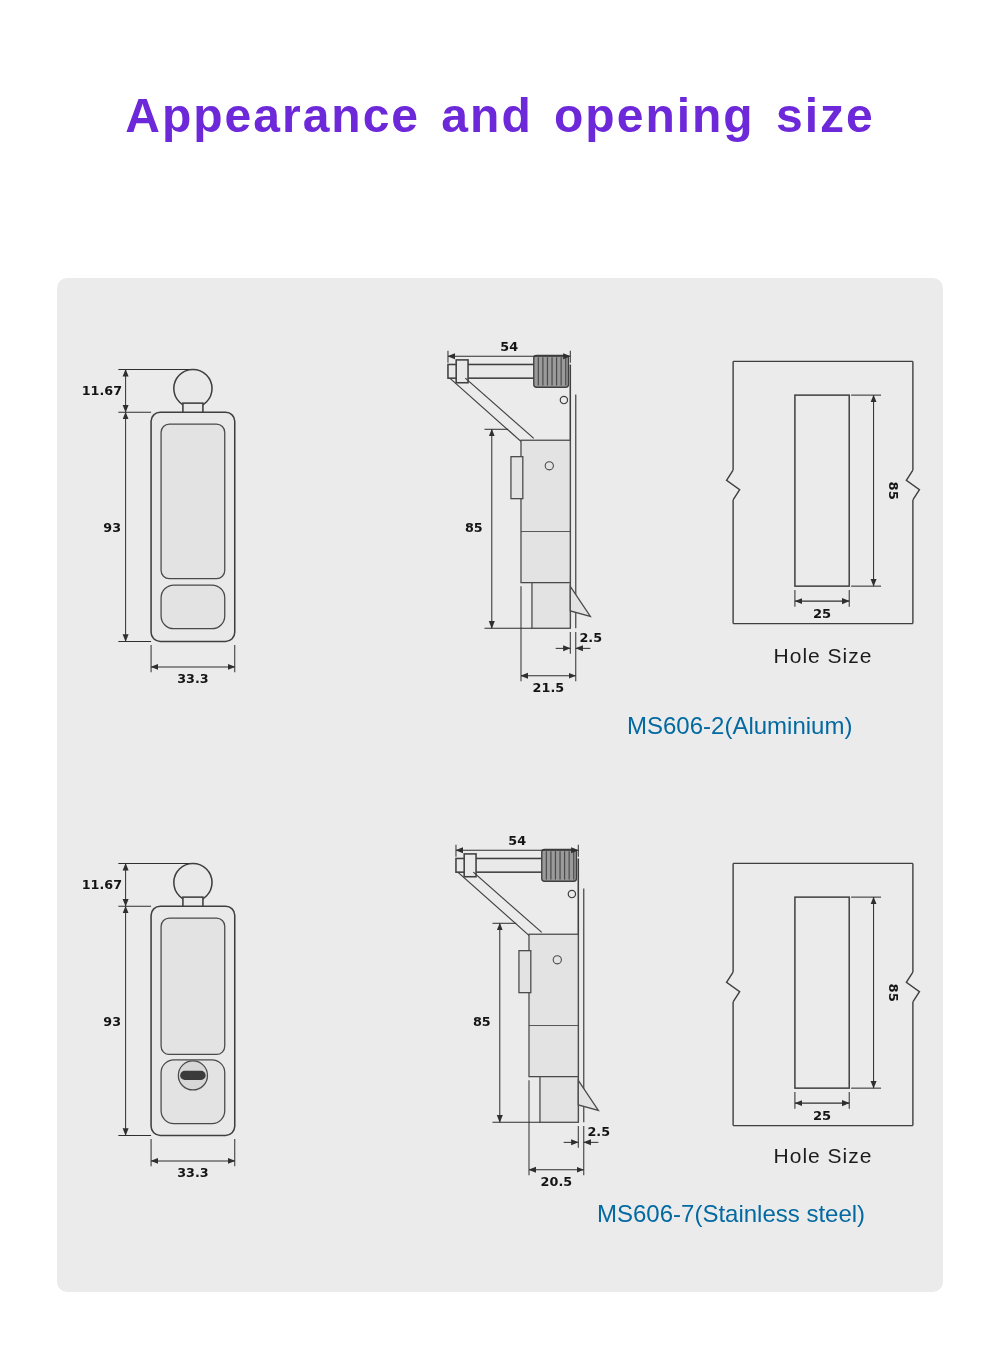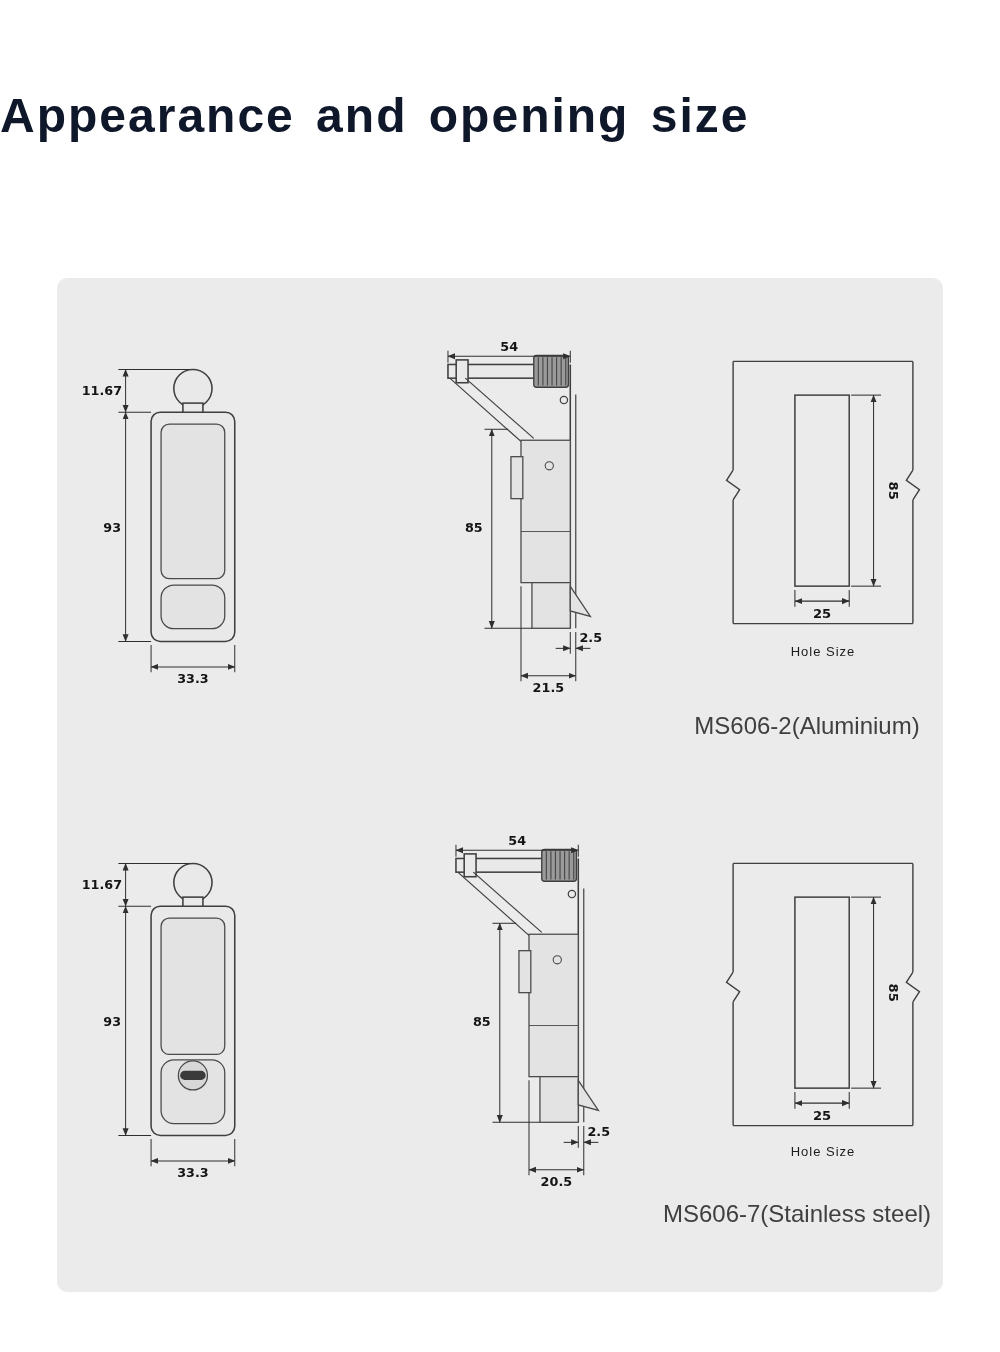--- a/index.html
+++ b/index.html
@@ -3,42 +3,42 @@
 <meta charset="utf-8">
 <style>
   * { margin:0; padding:0; box-sizing:border-box; }
   html,body { background:#ffffff; }
   body {
     width:1000px; height:1352px; position:relative;
     font-family:"Liberation Sans", sans-serif;
   }
   .page-title {
     position:absolute; left:0; top:88px; width:1000px;
-    font-size:48px; font-weight:700;
-    letter-spacing:2px; word-spacing:6px; color:#0f172a;
+    text-align:center; font-size:48px; font-weight:700;
+    letter-spacing:2px; word-spacing:6px; color:#6d28d9;
   }
   .spec-panel {
     position:absolute; left:57px; top:278px;
     width:886px; height:1014px;
     background:#ebebeb; border-radius:10px;
   }
   .drawing { position:absolute; overflow:visible; }
   .part  { fill:#e9e9e9; stroke:#3f3f3f; stroke-width:1.7; }
   .part2 { fill:#e3e3e3; stroke:#4a4a4a; stroke-width:1.4; }
   .part3 { fill:#d7d7d7; stroke:#4a4a4a; stroke-width:1.4; }
   .outline-thin { stroke:#3f3f3f; stroke-width:1.3; fill:none; }
   .dim { stroke:#2f2f2f; stroke-width:1.1; fill:none; }
   .dim-text { font:700 14px "DejaVu Sans", sans-serif; fill:#141414; }
   .hole-caption {
     position:absolute; width:206px; text-align:center;
-    font-size:13px; letter-spacing:1px; color:#1c1c1c;
+    font-size:21px; letter-spacing:1px; color:#1c1c1c;
   }
   .product-label {
-    position:absolute; text-align:center;
-    font-size:24px; color:#404040;
+    position:absolute; 
+    font-size:24px; color:#0369a1;
   }
 </style>
 </head>
 <body>
 
 <h1 class="page-title">Appearance and opening size</h1>
 
 <div class="spec-panel">
 
   <div>

